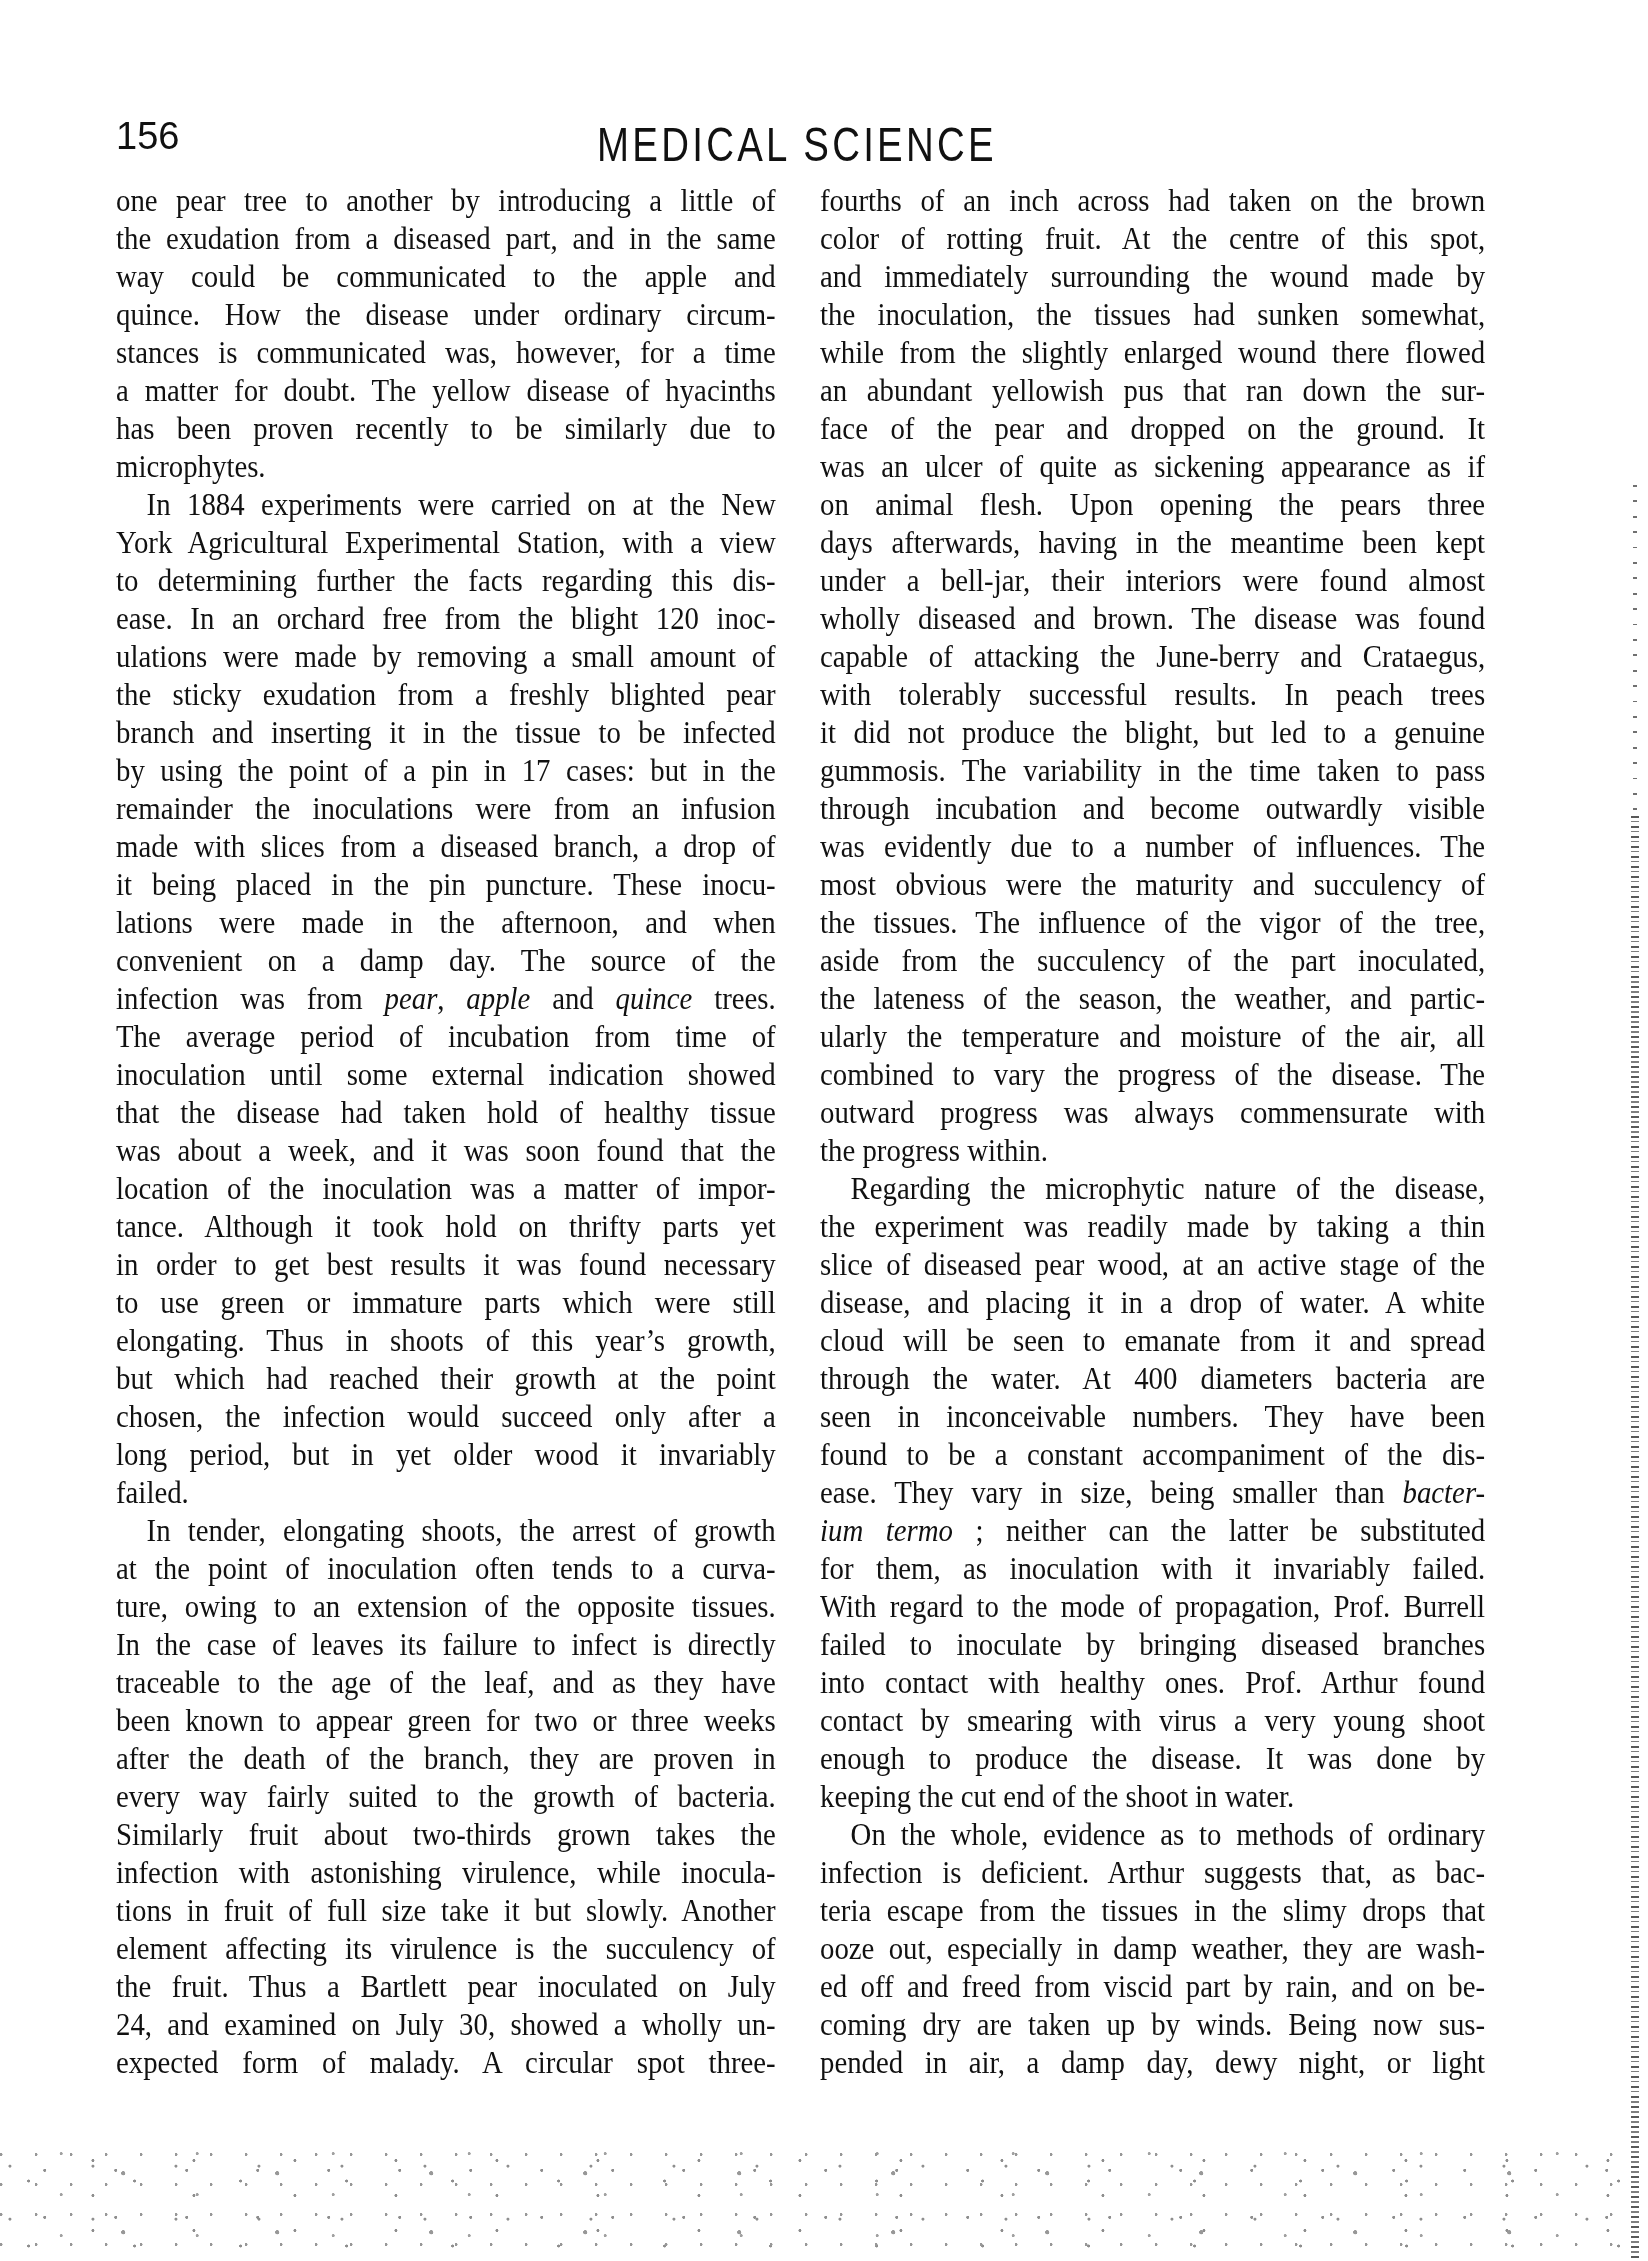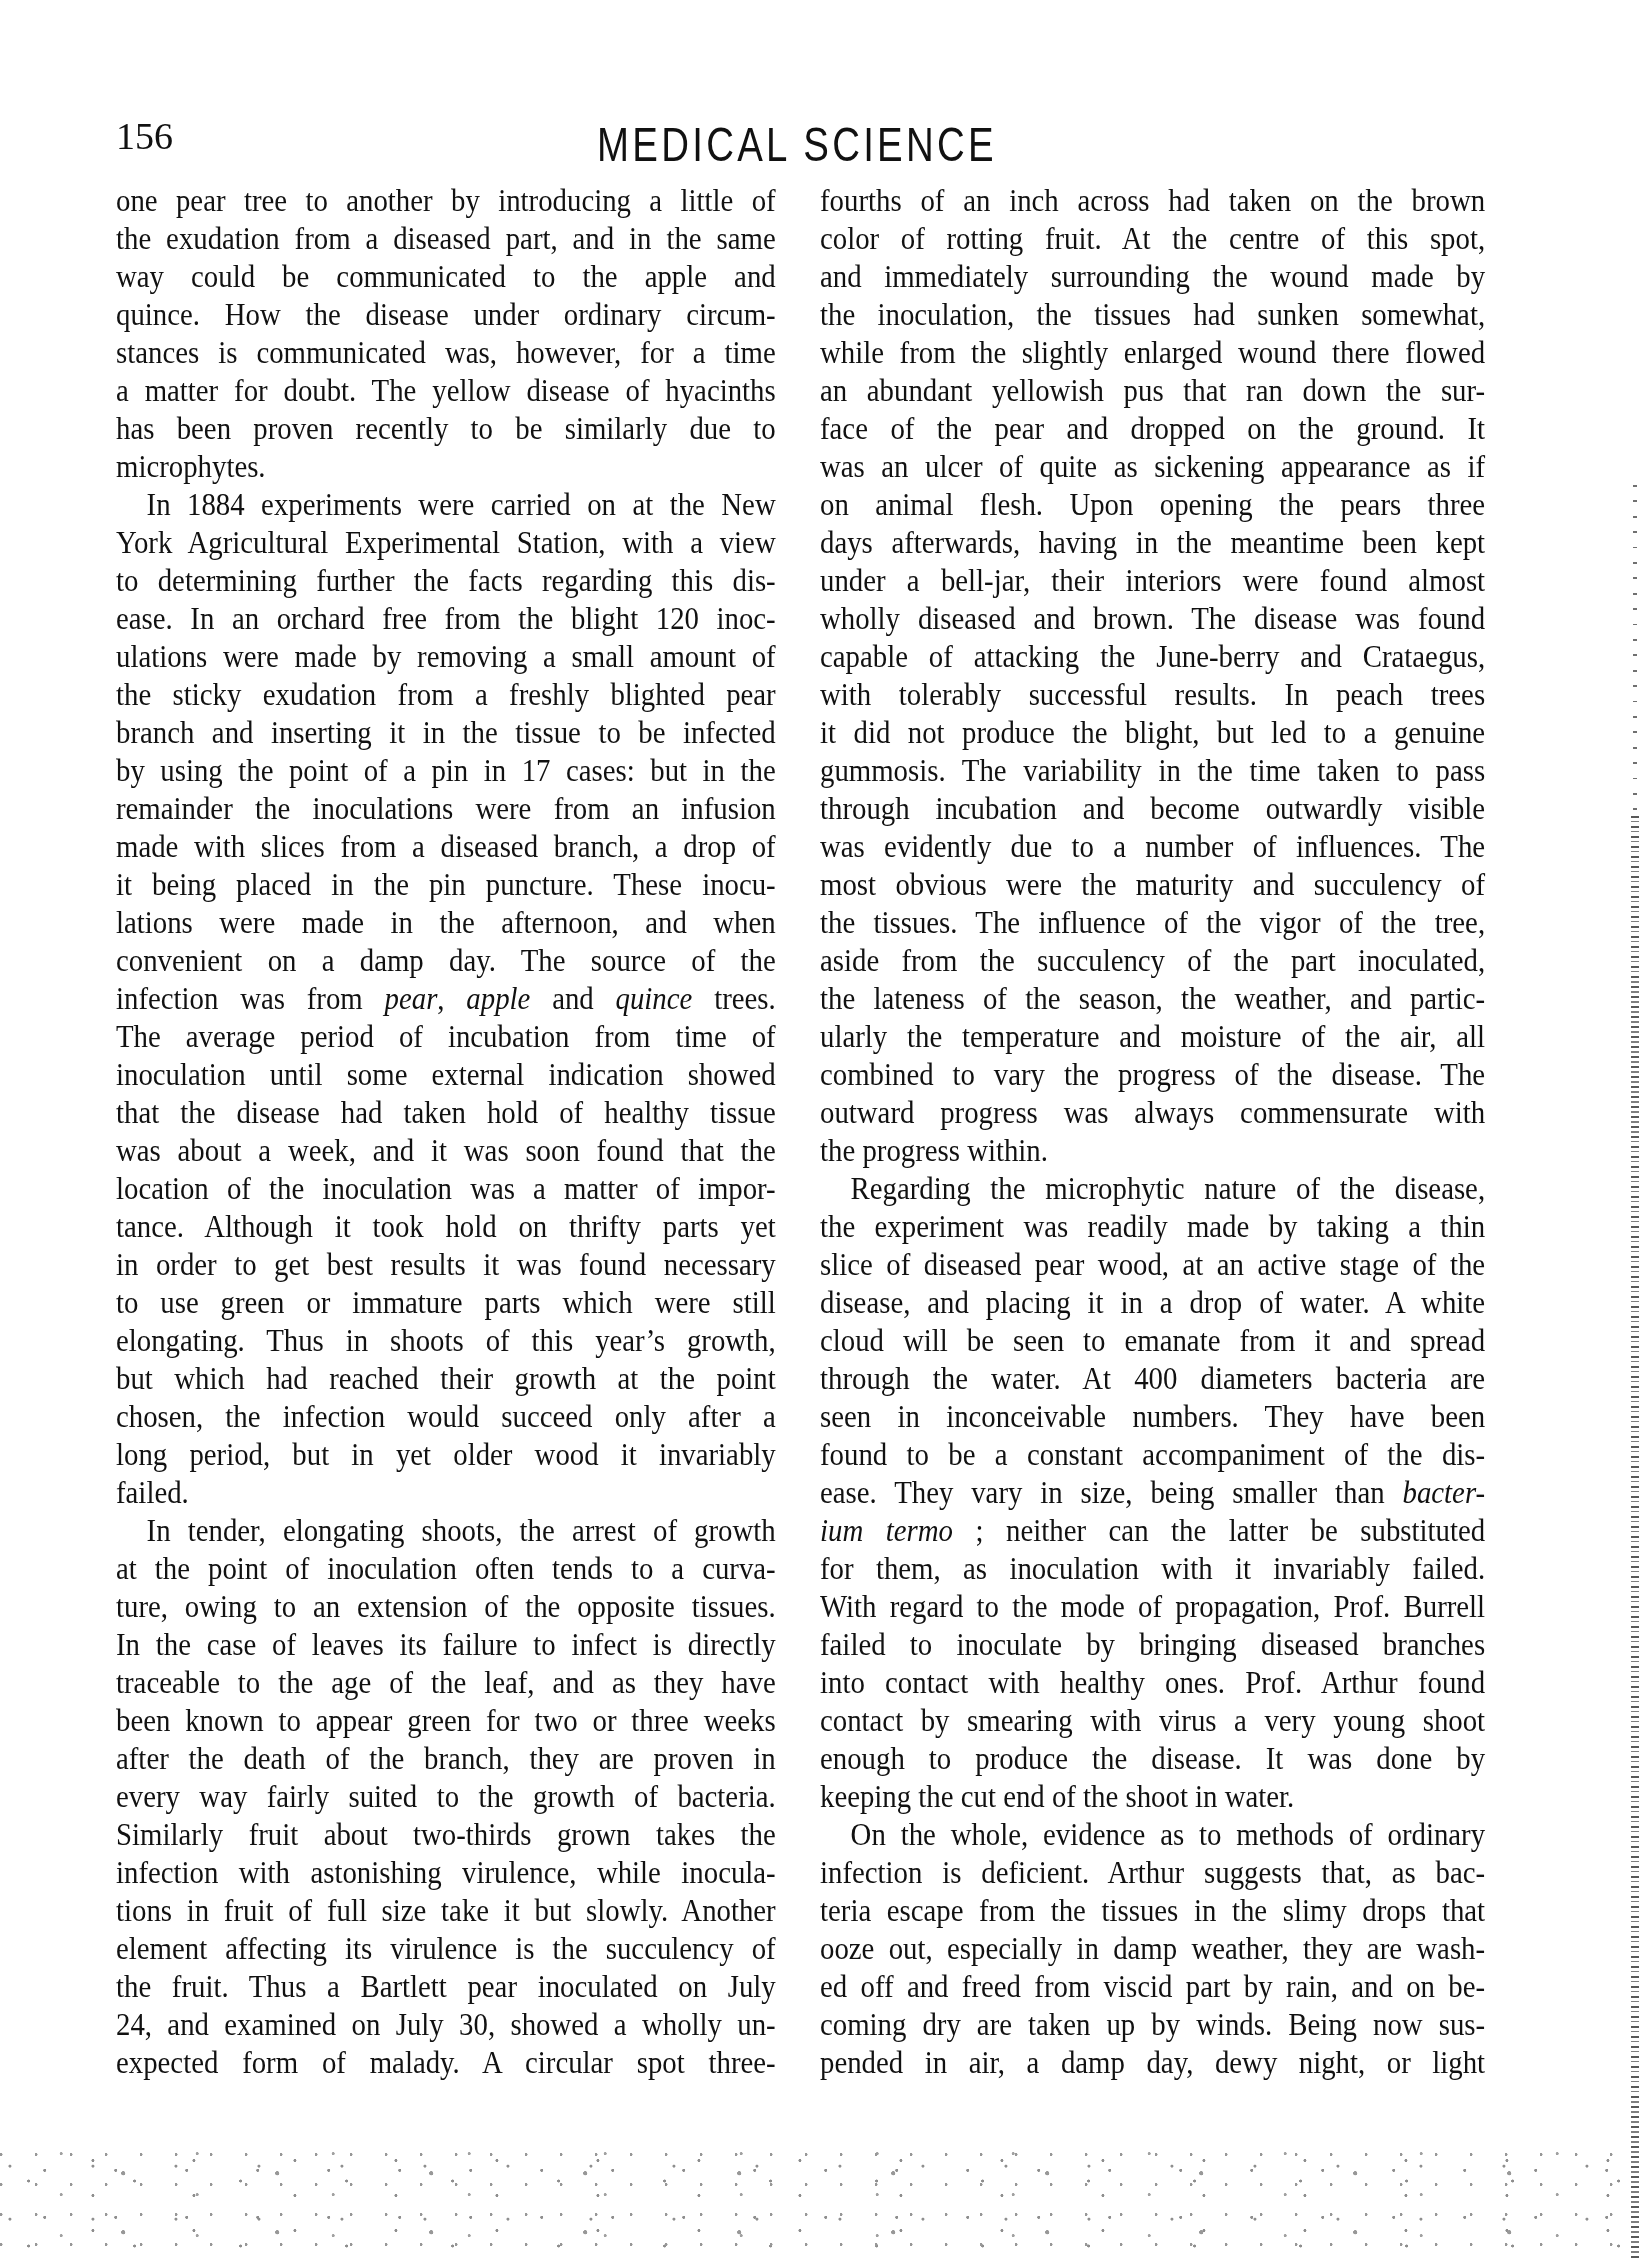--- a/index.html
+++ b/index.html
@@ -1,21 +1,21 @@
 <!DOCTYPE html>
 <html style="font-size:9.5px"><head>
 <meta charset="utf-8">
 <style>
   html, body { margin: 0; padding: 0; background: #ffffff; }
   body { width: 1648px; height: 2261px; position: relative; overflow: hidden; color: #111111; }
   .page { position: absolute; left: 0; top: 0; width: 1648px; height: 2261px; background: #ffffff; }
 
   .page-number {
     position: absolute; left: 116px; top: 116px;
-    font-family: Liberation Serif, serif;
+    font-family: Liberation Sans, sans-serif;
     font-size: 38px; line-height: 41px; color: #111;
   }
   .running-head {
     position: absolute; left: 797px; top: 118px;
     transform: translateX(-50%) scaleX(0.80);
     transform-origin: center top;
     font-family: "Liberation Sans", "DejaVu Sans", sans-serif;
     font-size: 48px; line-height: 53px; letter-spacing: 4.1px;
     white-space: nowrap; color: #111;
   }

